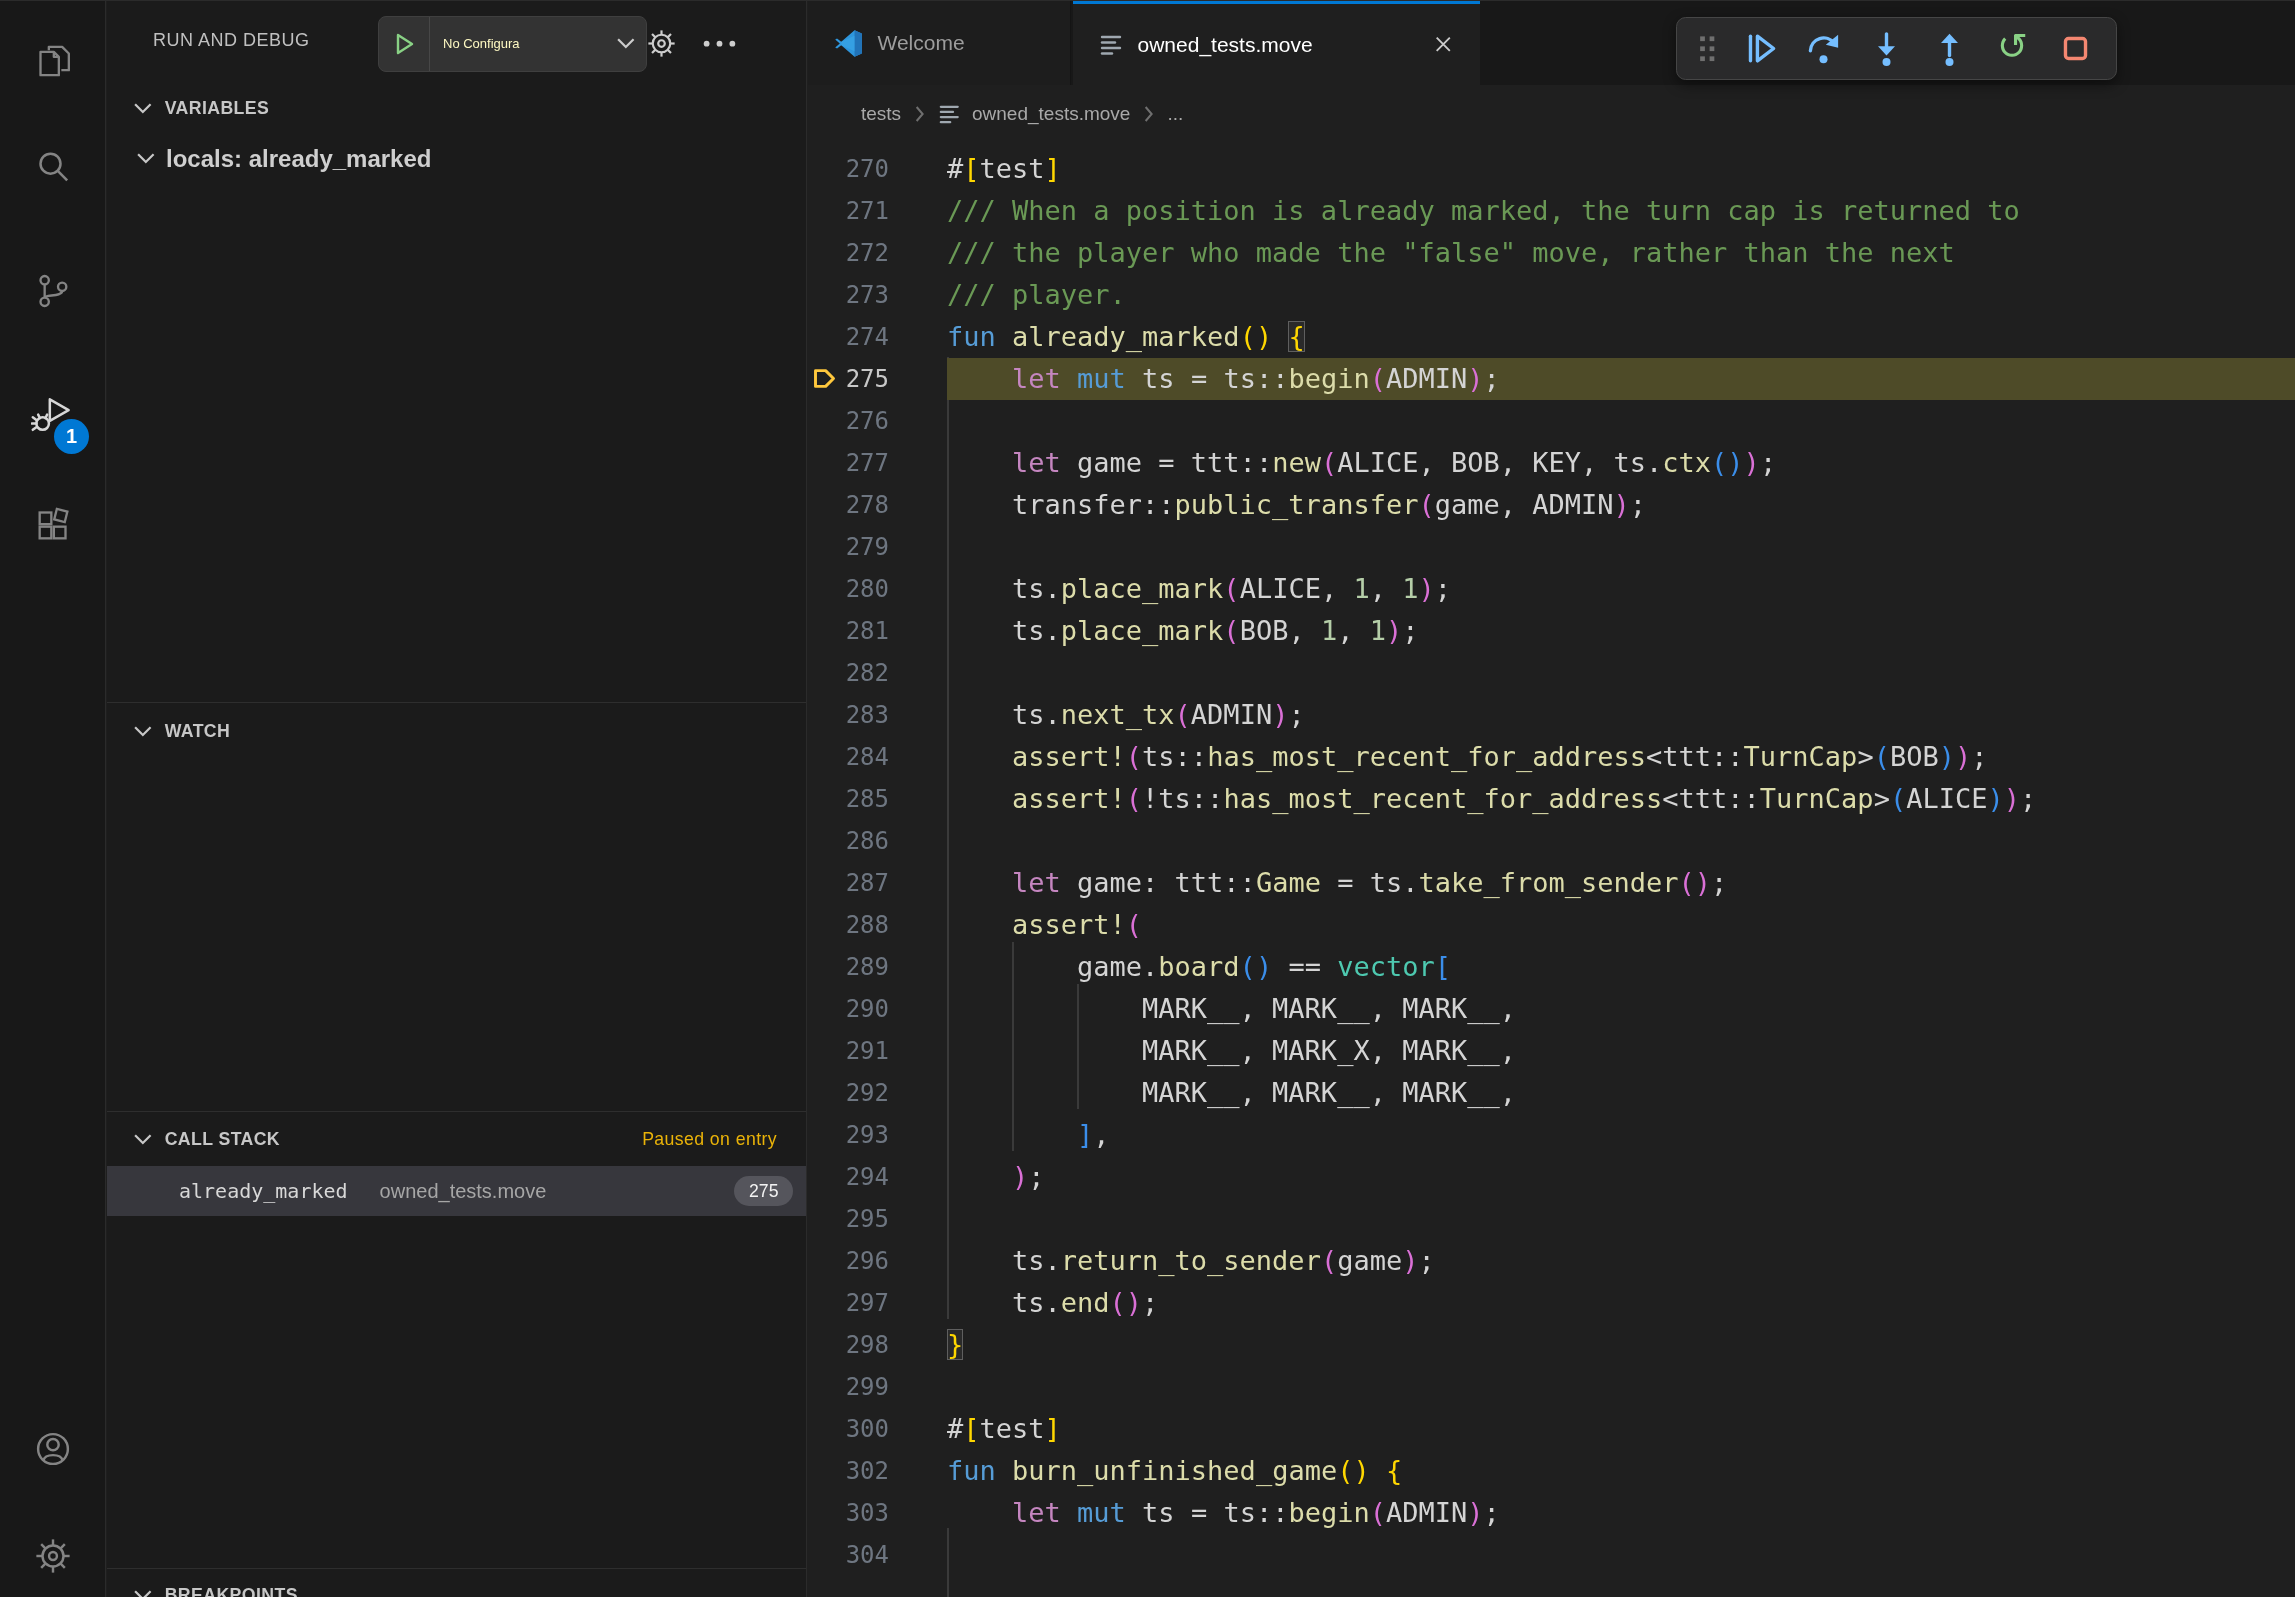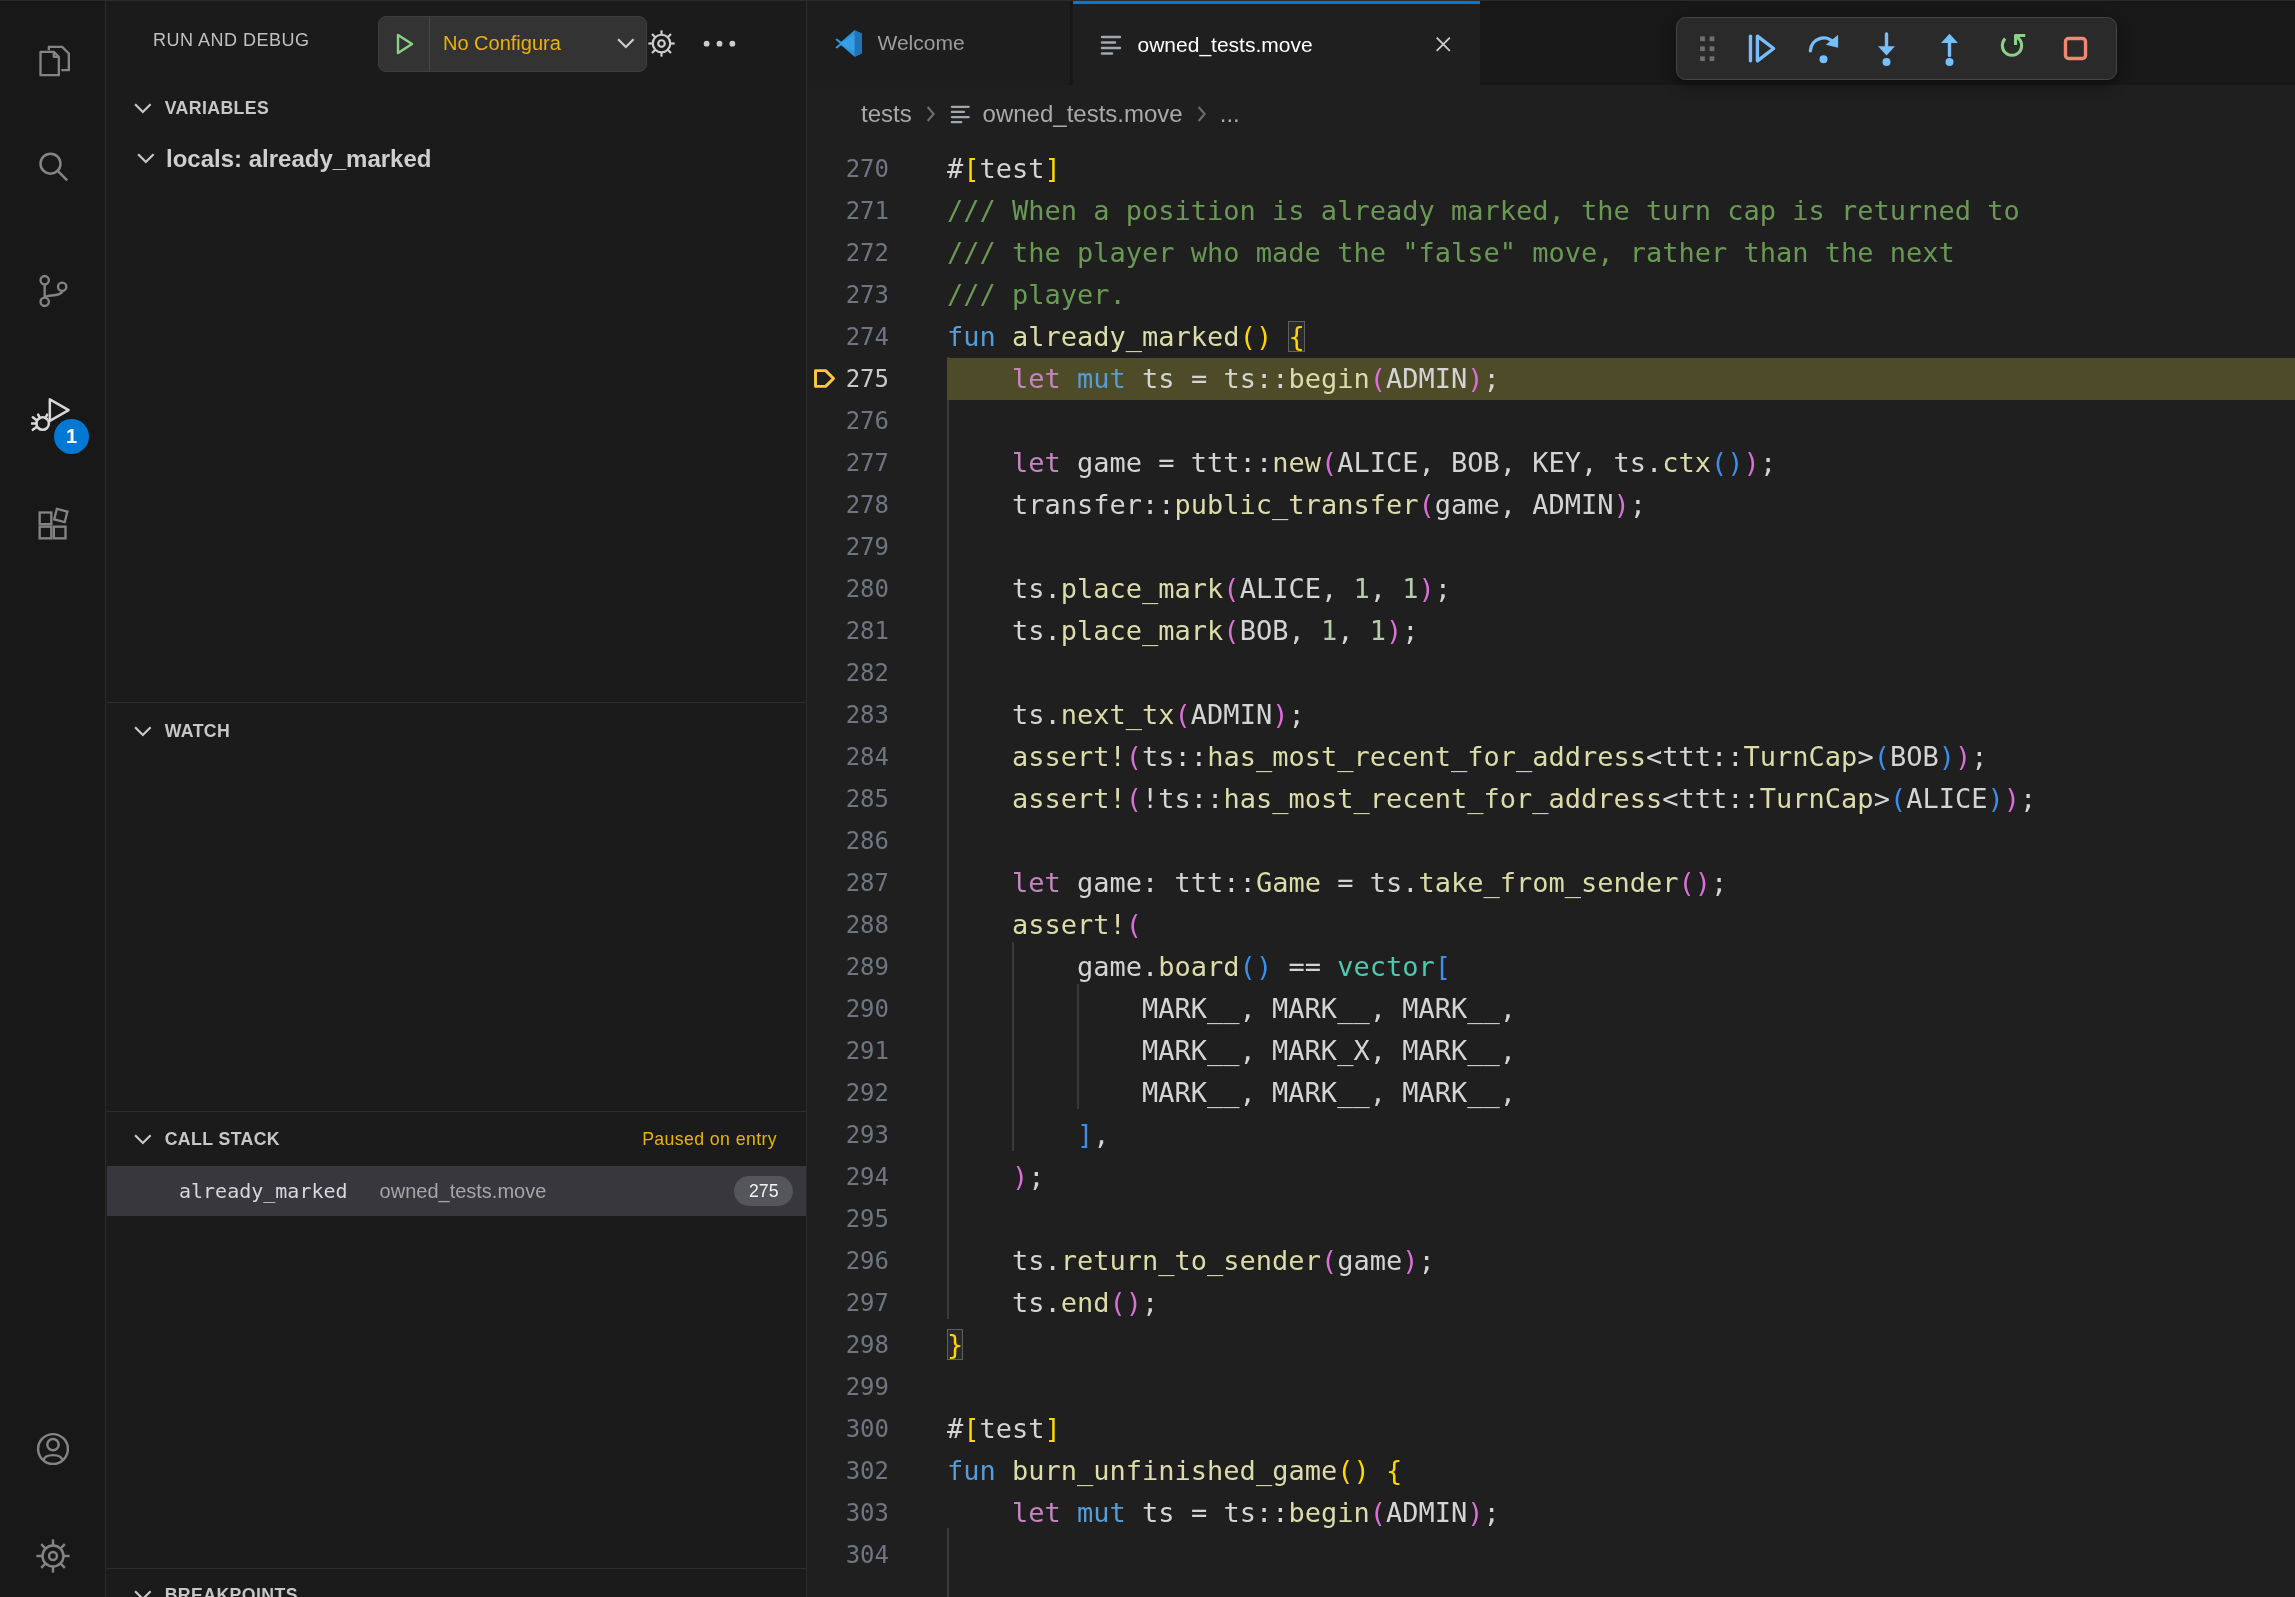--- a/index.html
+++ b/index.html
@@ -11,21 +11,21 @@
   .ab-item{position:absolute;left:0;width:105px;height:97px;display:flex;align-items:center;justify-content:center;}
   .ab-badge{position:absolute;right:16px;bottom:9.7px;min-width:35px;height:35px;border-radius:17.7px;background:#0078d4;
             color:#fff;font-size:20px;font-weight:700;display:flex;align-items:center;justify-content:center;}
 
   
   .sidebar{position:absolute;left:107px;top:0;width:700px;height:100%;background:#1b1b1b;border-right:0.8px solid #2b2b2b;box-sizing:border-box;}
   .sb-title{position:absolute;left:46px;top:29px;font-size:18px;color:#c0c0c0;letter-spacing:0.5px;white-space:nowrap;}
   .run-control{position:absolute;left:271px;top:14.5px;width:269px;height:56px;background:#333333;border:0.8px solid #3f3f3f;
                border-radius:8px;display:flex;align-items:center;box-sizing:border-box;}
   .rc-play{width:50px;height:100%;display:flex;align-items:center;justify-content:center;border-right:0.8px solid #474747;}
-  .rc-label{flex:1;padding-left:13px;font-size:20px;color:#eab308;white-space:nowrap;overflow:hidden;}
+  .rc-label{flex:1;padding-left:13px;font-size:13px;color:#fef9c3;white-space:nowrap;overflow:hidden;}
   .rc-chevron{padding:0 11.3px 0 3.2px;display:flex;align-items:center;}
   .hdr-btn{position:absolute;top:19.3px;width:47px;height:47px;display:flex;align-items:center;justify-content:center;}
 
   .section-h{position:absolute;left:0;right:0;height:45px;display:flex;align-items:center;gap:13px;padding-left:27px;
              font-size:17.7px;font-weight:700;color:#c7c7c7;letter-spacing:0.4px;box-sizing:border-box;}
   .sb-div{position:absolute;left:0;right:0;height:0.8px;background:#2e2e2e;}
   .tree-row{position:absolute;left:0;right:0;height:45px;display:flex;align-items:center;gap:11.3px;padding-left:30px;
             font-size:24px;font-weight:600;color:#cfcfcf;box-sizing:border-box;}
   .cs-status{position:absolute;right:29px;font-size:17.7px;font-weight:400;color:#eab308;}
   .frame-row{position:absolute;left:0;right:0;top:1165px;height:50px;background:#37373d;display:flex;align-items:center;
@@ -36,21 +36,21 @@
                border-radius:17.7px;padding:4.8px 14.5px;}
 
   
   .editor{position:absolute;left:808px;top:0;right:0;height:100%;background:#1f1f1f;}
   .tabstrip{position:absolute;top:0;left:0;right:0;height:84px;background:#181818;padding-left:44px;}
   .tab{position:absolute;top:0;height:84px;display:flex;align-items:center;padding:0 26px;box-sizing:border-box;}
   .tab-welcome{left:0;width:263px;background:#1d1d1d;border-right:1.6px solid #141414;color:#9d9d9d;font-size:21px;gap:14.5px;}
   .tab-active{left:265px;width:407px;background:#1f1f1f;border-top:3.2px solid #0078d4;color:#ffffff;font-size:21px;gap:14.5px;}
   .tab-close{margin-left:auto;display:flex;align-items:center;}
   .breadcrumbs{position:absolute;top:84px;left:0;right:0;height:58px;display:flex;align-items:center;gap:11.3px;
-               padding-left:53px;font-size:24px;color:#a9a9a9;background:#1f1f1f;}
+               padding-left:53px;font-size:19px;color:#a9a9a9;background:#1f1f1f;}
   .bc-sep{display:flex;align-items:center;margin:0 1.6px;}
 
   .debug-toolbar{position:absolute;top:16px;left:868px;width:441px;height:63px;background:#2a2a2b;border:0.8px solid #464646;
                  border-radius:9.7px;display:flex;align-items:center;padding:0 13px;gap:8px;box-sizing:border-box;
                  box-shadow:0 4.8px 13px rgba(0,0,0,.45);z-index:6;}
   .dt-btn{width:55px;height:48px;display:flex;align-items:center;justify-content:center;}
   .dt-grip{width:35px;height:48px;display:flex;align-items:center;justify-content:center;}
   .restart-glyph{font-family:"DejaVu Sans",sans-serif;font-size:37px;color:#89d185;line-height:1;transform:translateY(-2.4px);}
 
   

